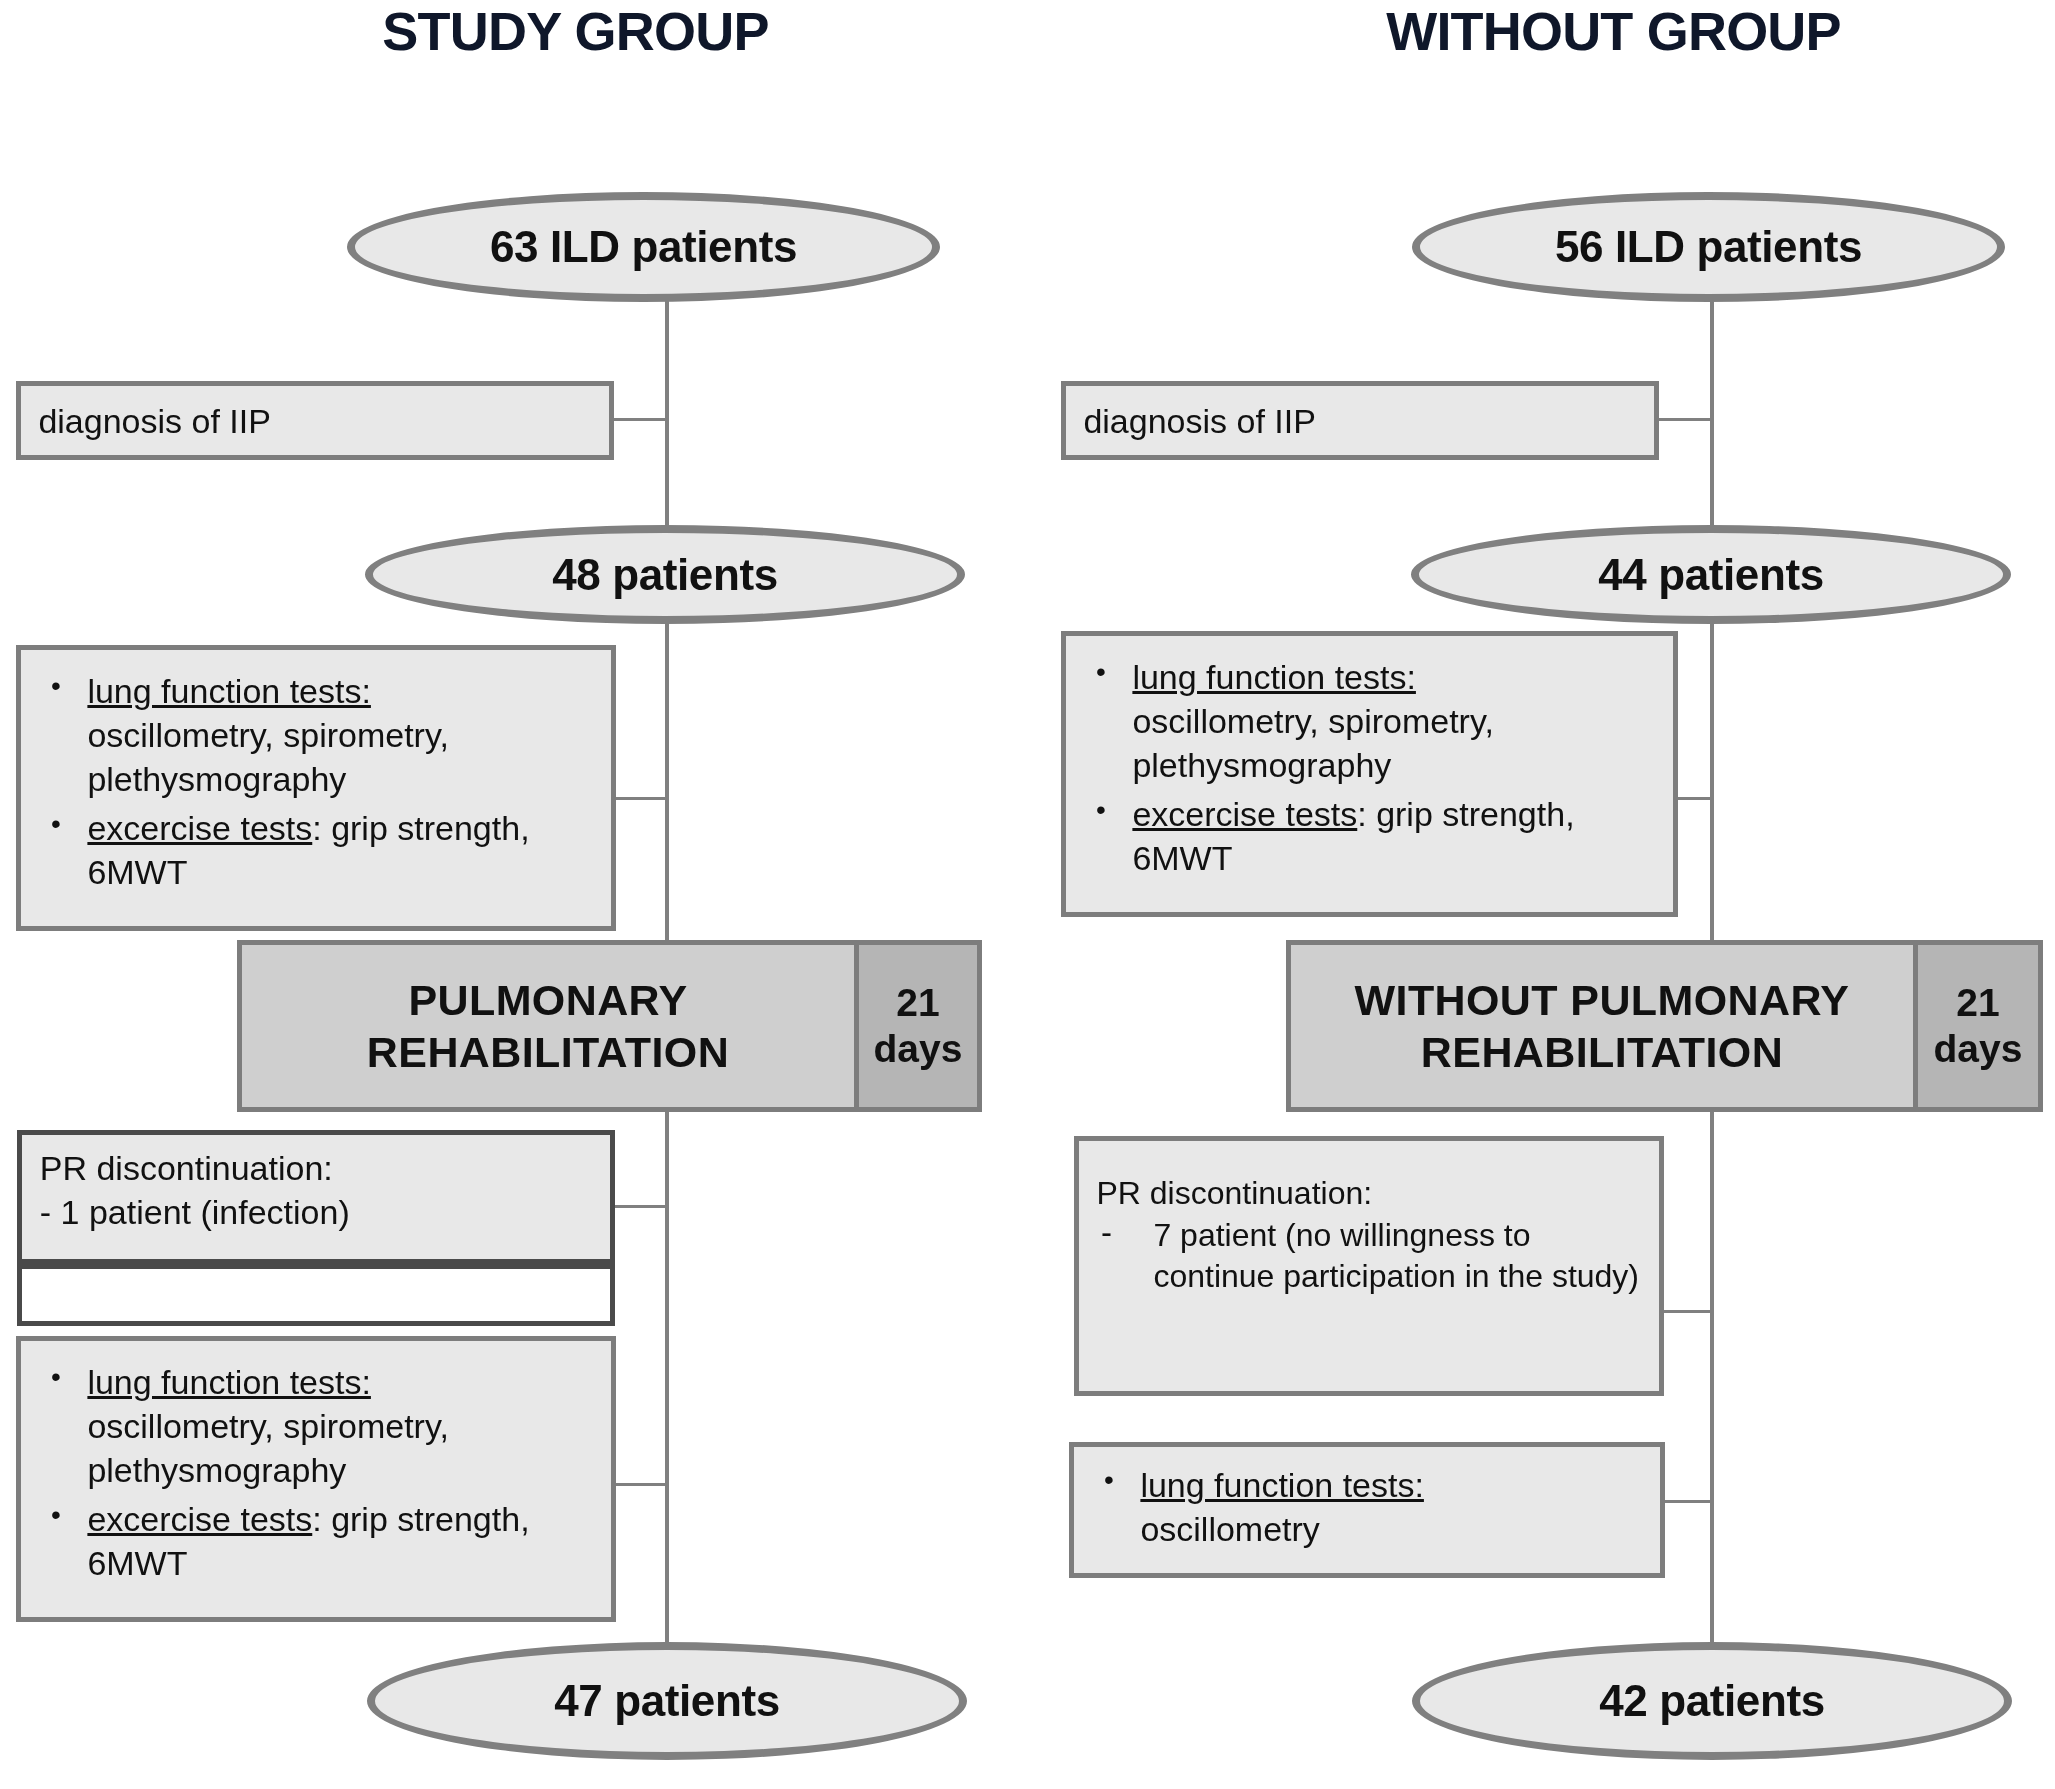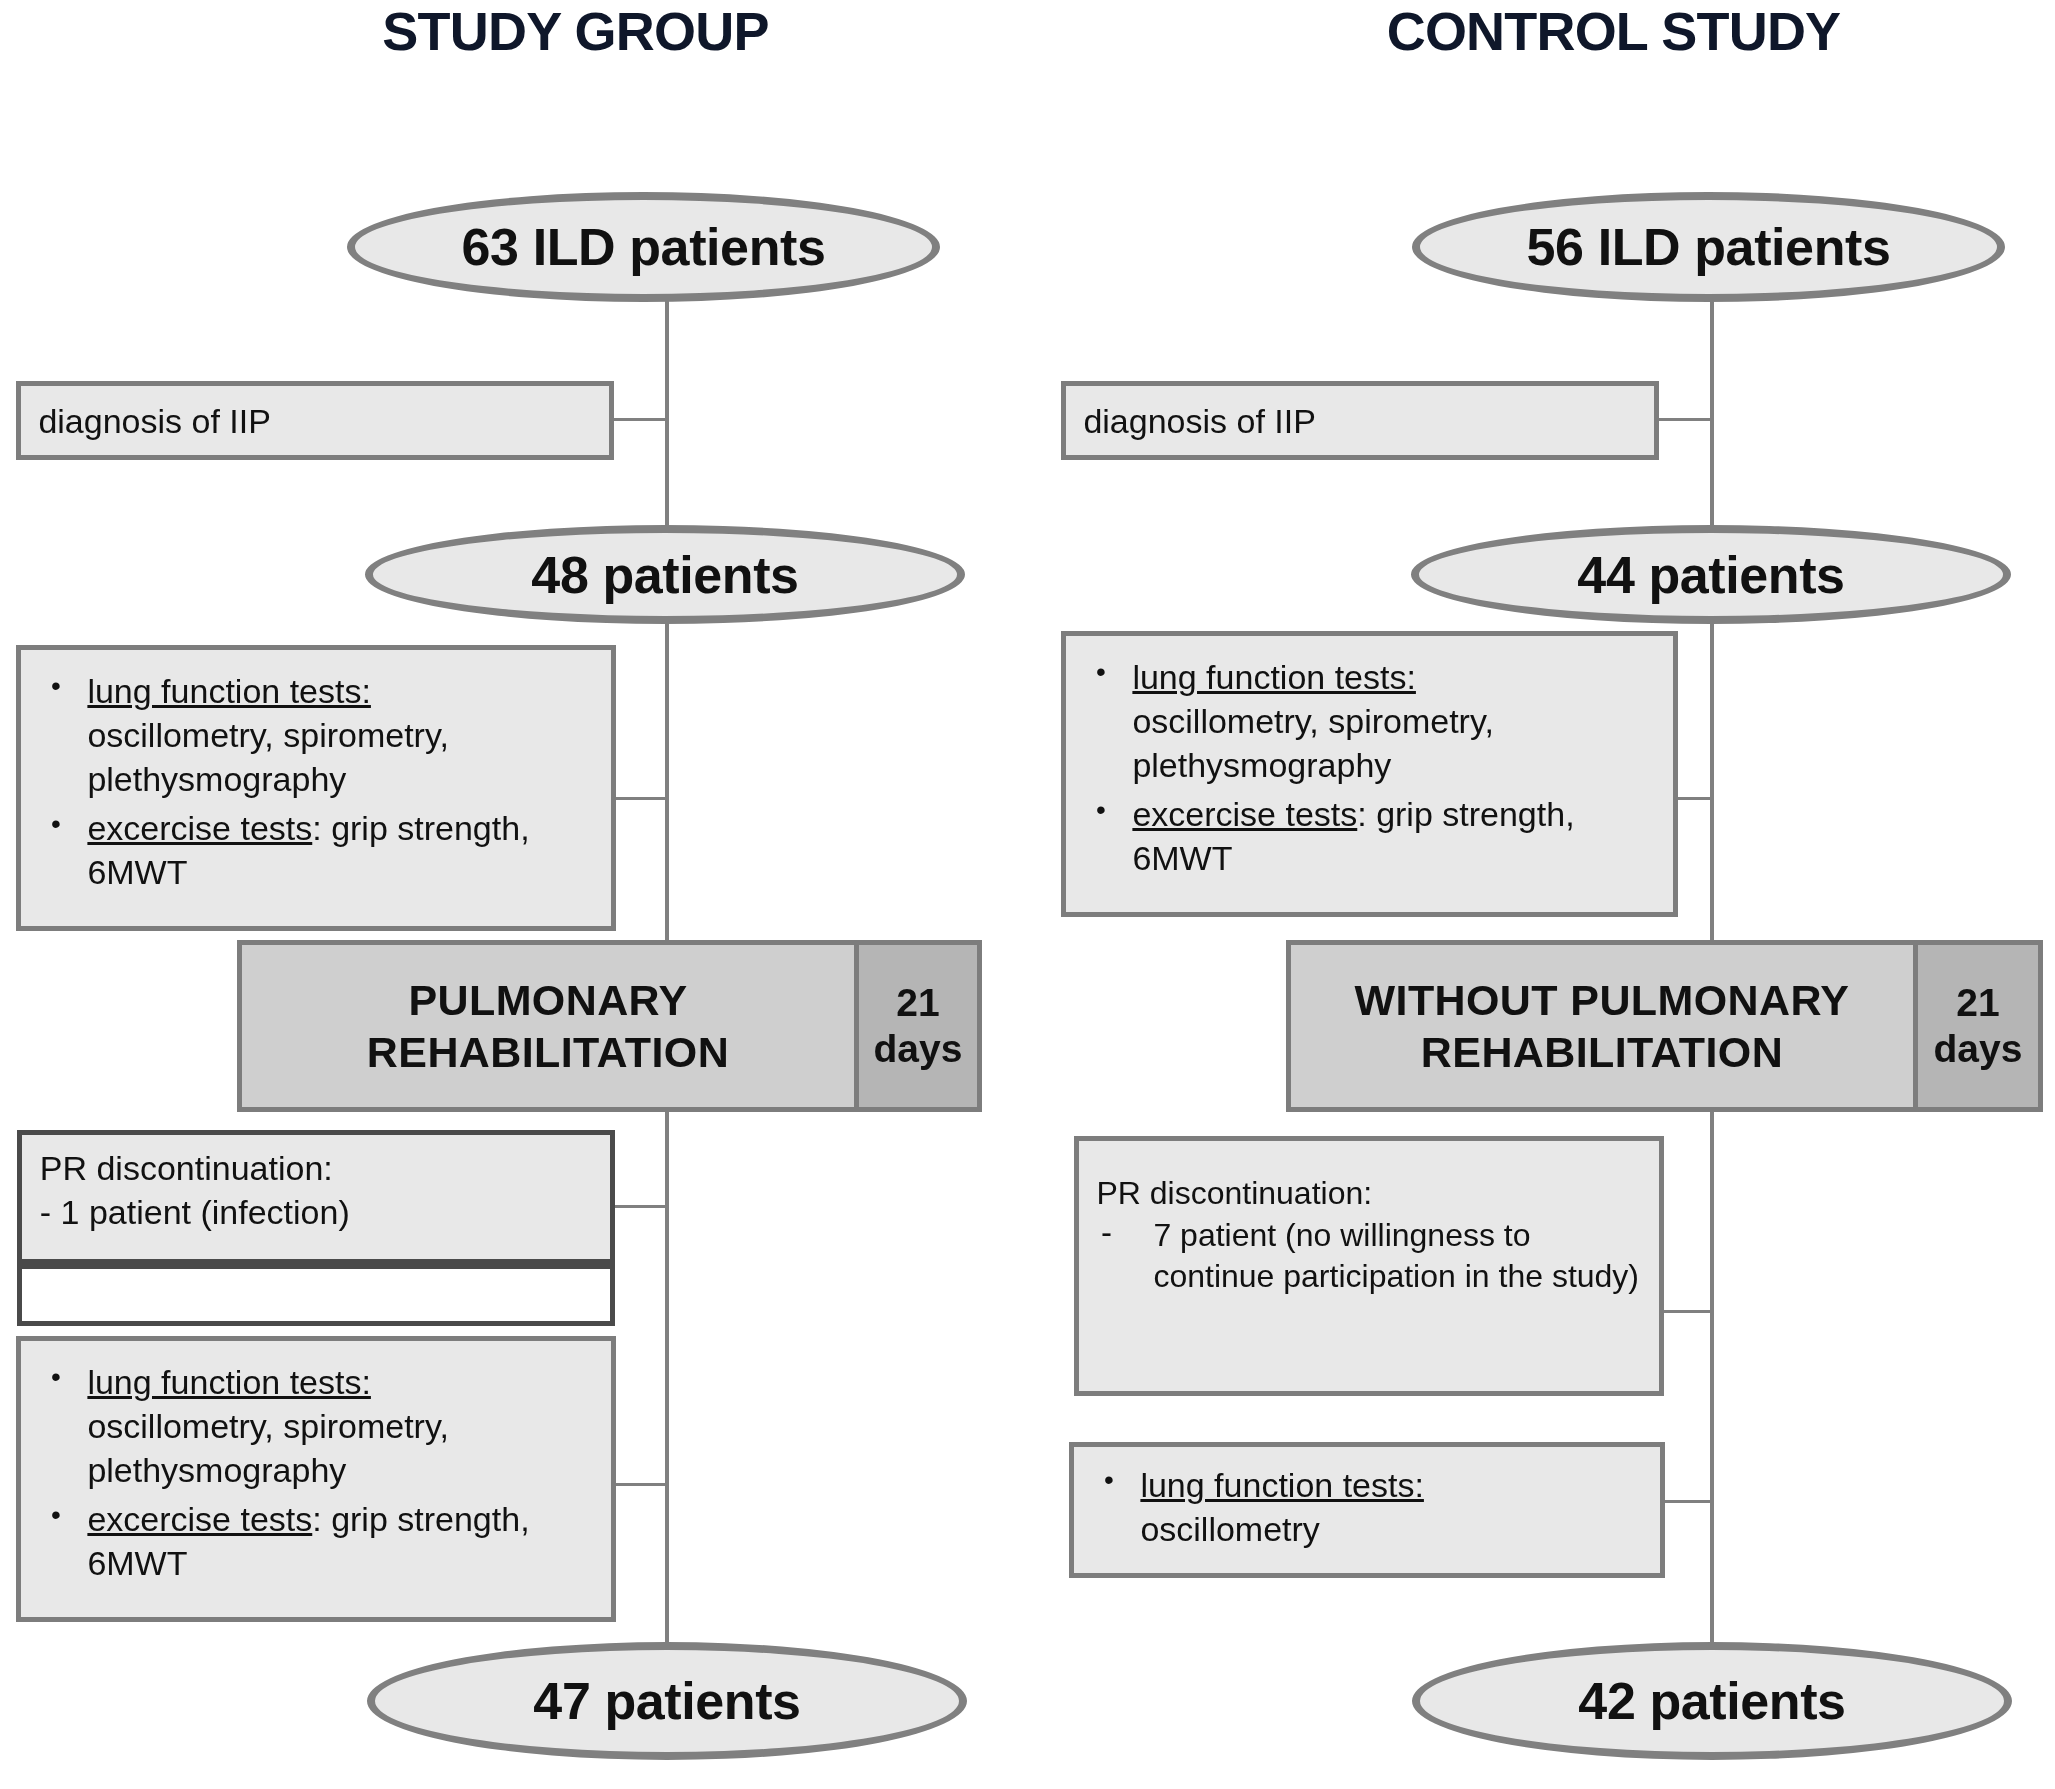--- a/index.html
+++ b/index.html
@@ -53,21 +53,21 @@
     position: absolute;
     border: 8px solid #808080;
     border-radius: 50%;
     background: #e8e8e8;
     display: flex;
     align-items: center;
     justify-content: center;
     box-sizing: border-box;
   }
   .oval span {
-    font-size: 52px;
+    font-size: 44px;
     font-weight: bold;
     color: #111;
     letter-spacing: -0.4px;
     white-space: nowrap;
   }
 
   
   .gbox {
     position: absolute;
     background: #e8e8e8;
@@ -151,21 +151,21 @@
     border: 5.5px solid #4a4a4a;
     box-sizing: border-box;
   }
 </style>
 </head>
 <body>
 
 <div id="canvas">
 
   <div class="col-title" id="title-study">STUDY GROUP</div>
-  <div class="col-title" id="title-control">CONTROL STUDY</div>
+  <div class="col-title" id="title-control">WITHOUT GROUP</div>
 
   <div class="vline" style="left:665px; top:292px; height:260px;"></div>
   <div class="hline" style="left:611px; top:418px; width:55px;"></div>
 
   <div class="vline" style="left:665px; top:623px; height:339px;"></div>
   <div class="hline" style="left:614px; top:797px; width:53px;"></div>
 
   <div class="vline" style="left:665px; top:931px; height:51px;"></div>
   <div class="vline" style="left:665px; top:1104px; height:568px;"></div>
   <div class="hline" style="left:614px; top:1205px; width:53px;"></div>

